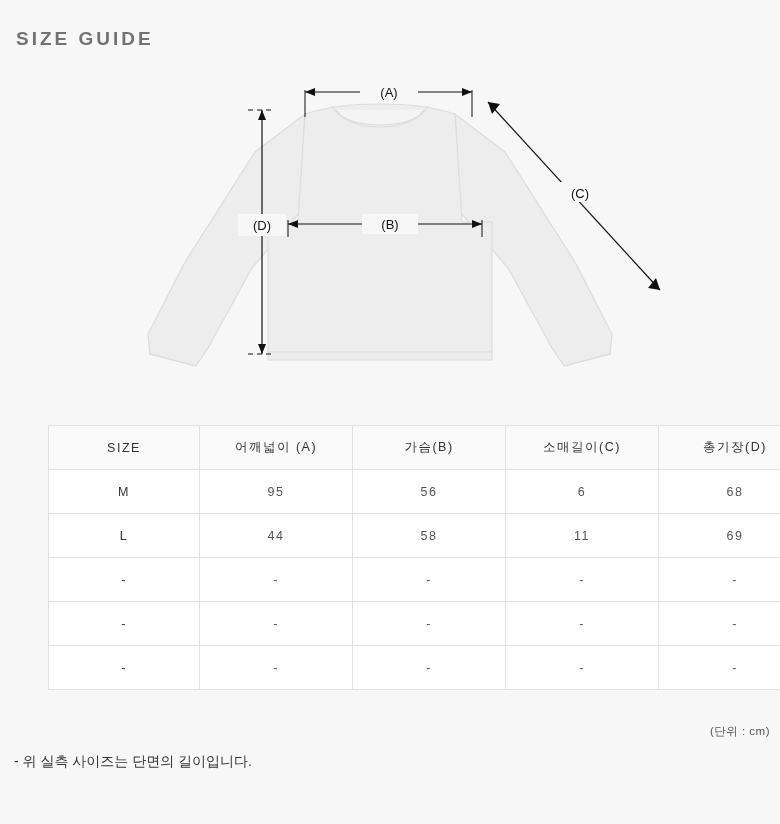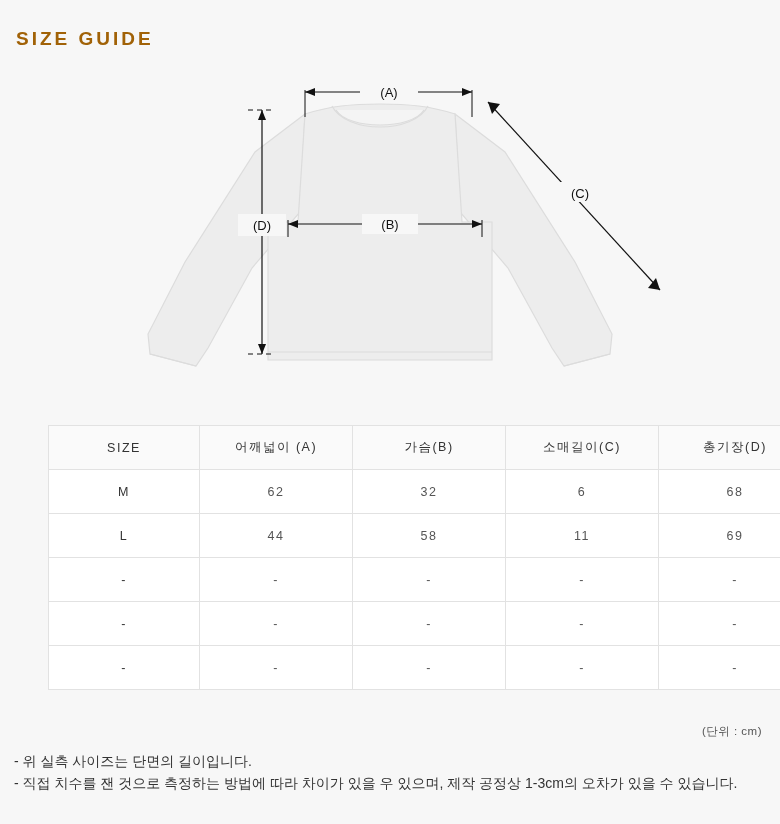--- a/index.html
+++ b/index.html
@@ -20,21 +20,21 @@
     height: 824px;
     box-sizing: border-box;
   }
   .title {
     position: absolute;
     left: 16px;
     top: 28px;
     font-size: 19px;
     letter-spacing: 3px;
     font-weight: bold;
-    color: #a16207;
+    color: #737373;
   }
   .diagram {
     position: absolute;
     left: 0;
     top: 62px;
     width: 780px;
     height: 340px;
   }
   .table-wrap {
     position: absolute;
@@ -63,21 +63,21 @@
   table.size-table thead th {
     background: #fafafa;
     color: #333;
     letter-spacing: 1.5px;
   }
   table.size-table tbody td:first-child {
     color: #333;
   }
   .unit-note {
     position: absolute;
-    right: 18px;
+    right: 10px;
     top: 724px;
     font-size: 11.5px;
     color: #555;
     letter-spacing: 0.5px;
   }
   .notes {
     position: absolute;
     left: 14px;
     top: 750px;
     width: 756px;
@@ -156,22 +156,22 @@
           <th style="width:148px">SIZE</th>
           <th style="width:150px">어깨넓이 (A)</th>
           <th style="width:150px">가슴(B)</th>
           <th style="width:150px">소매길이(C)</th>
           <th style="width:150px">총기장(D)</th>
         </tr>
       </thead>
       <tbody>
         <tr>
           <td>M</td>
-          <td>62</td>
-          <td>32</td>
+          <td>95</td>
+          <td>56</td>
           <td>6</td>
           <td>68</td>
         </tr>
         <tr>
           <td>L</td>
           <td>44</td>
           <td>58</td>
           <td>11</td>
           <td>69</td>
         </tr>
@@ -197,16 +197,15 @@
           <td>-</td>
         </tr>
       </tbody>
     </table>
   </div>
 
   <div class="unit-note">(단위 : cm)</div>
 
   <div class="notes">
     <div>- 위 실측 사이즈는 단면의 길이입니다.</div>
-    <div>- 직접 치수를 잰 것으로 측정하는 방법에 따라 차이가 있을 우 있으며, 제작 공정상 1-3cm의 오차가 있을 수 있습니다.</div>
   </div>
 
 </div>
 
 </body></html>

